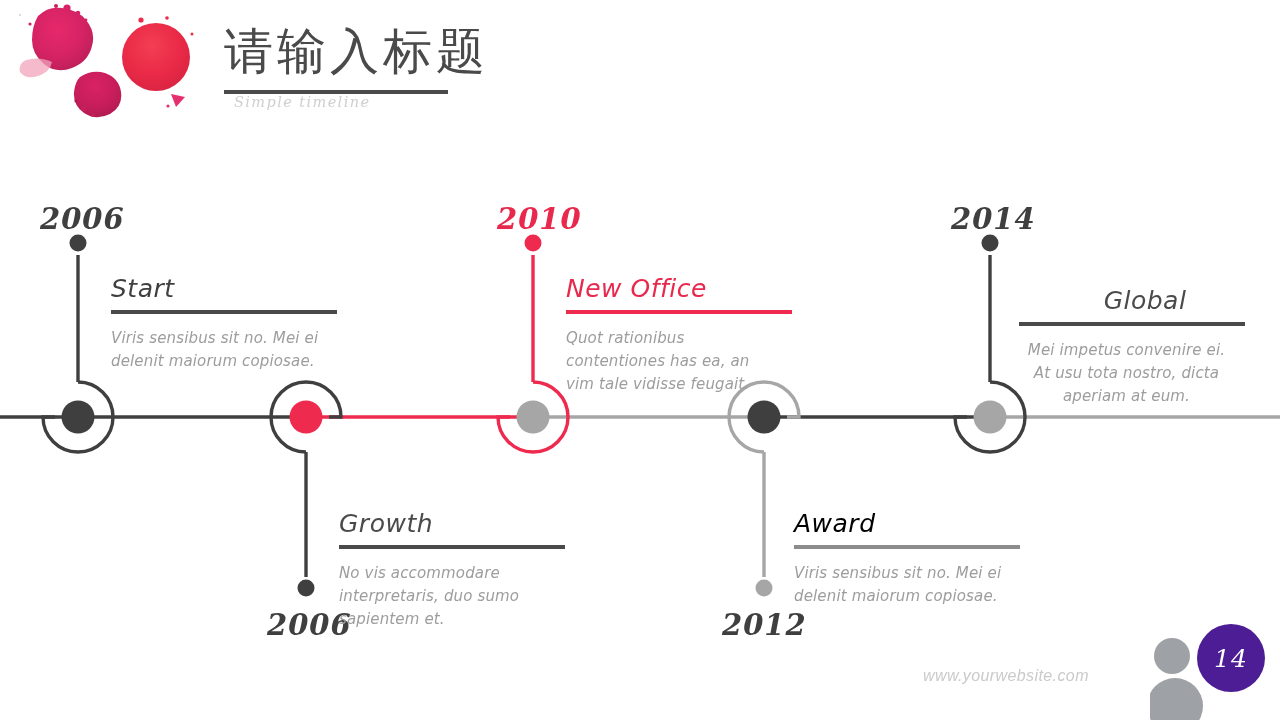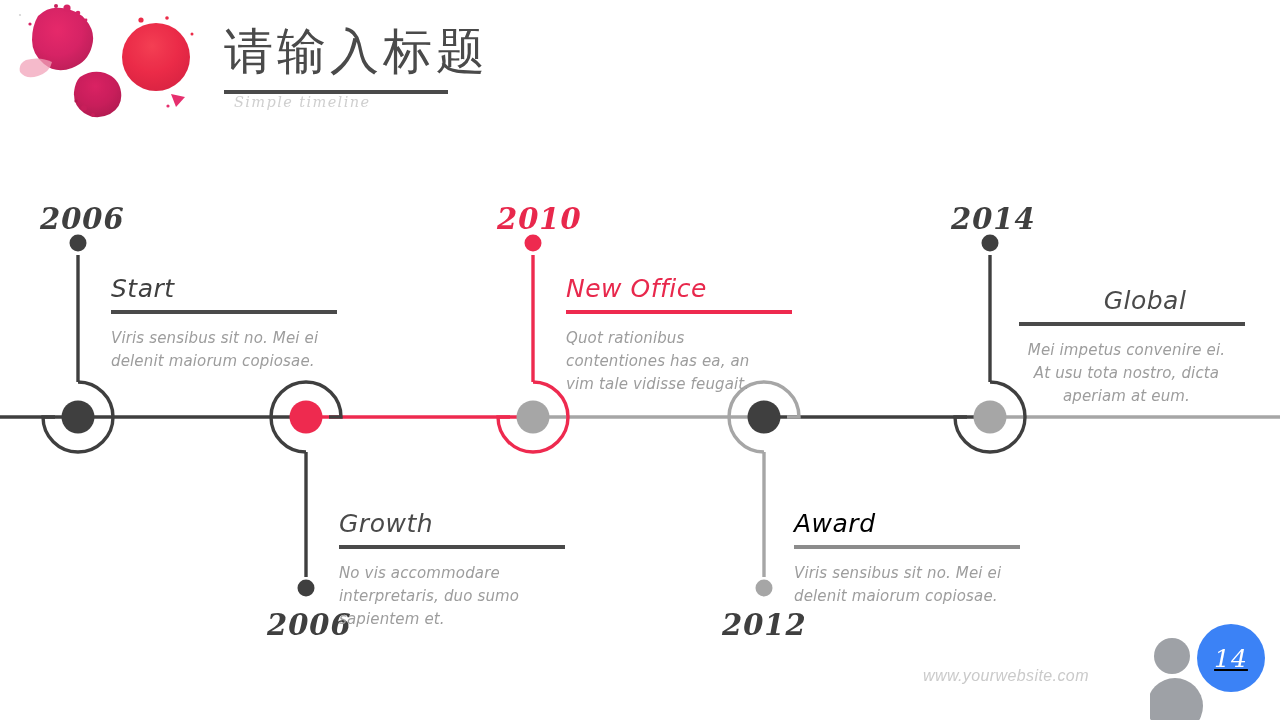--- a/index.html
+++ b/index.html
@@ -77,22 +77,22 @@
   #website {
     position: absolute; left: 923px; top: 667px;
     font-family: Liberation Sans, sans-serif;
     font-style: italic; font-size: 16px;
     color: #cacaca; letter-spacing: 0.4px; white-space: nowrap;
   }
   #footer-deco { position: absolute; left: 1150px; top: 636px; width: 130px; height: 84px; }
   #page-num {
     position: absolute; left: 1197px; top: 624px;
     width: 68px; height: 68px; border-radius: 50%;
-    background: #3b82f6;
-    display: flex; align-items: center; justify-content: center; text-decoration: underline;
+    background: #4c1d95;
+    display: flex; align-items: center; justify-content: center;
   }
   #page-num span {
     font-family: "DejaVu Serif", serif;
     font-style: italic; font-size: 25px; color: #ffffff;
     letter-spacing: 1px;
   }
 </style>
 </head>
 <body>
 

